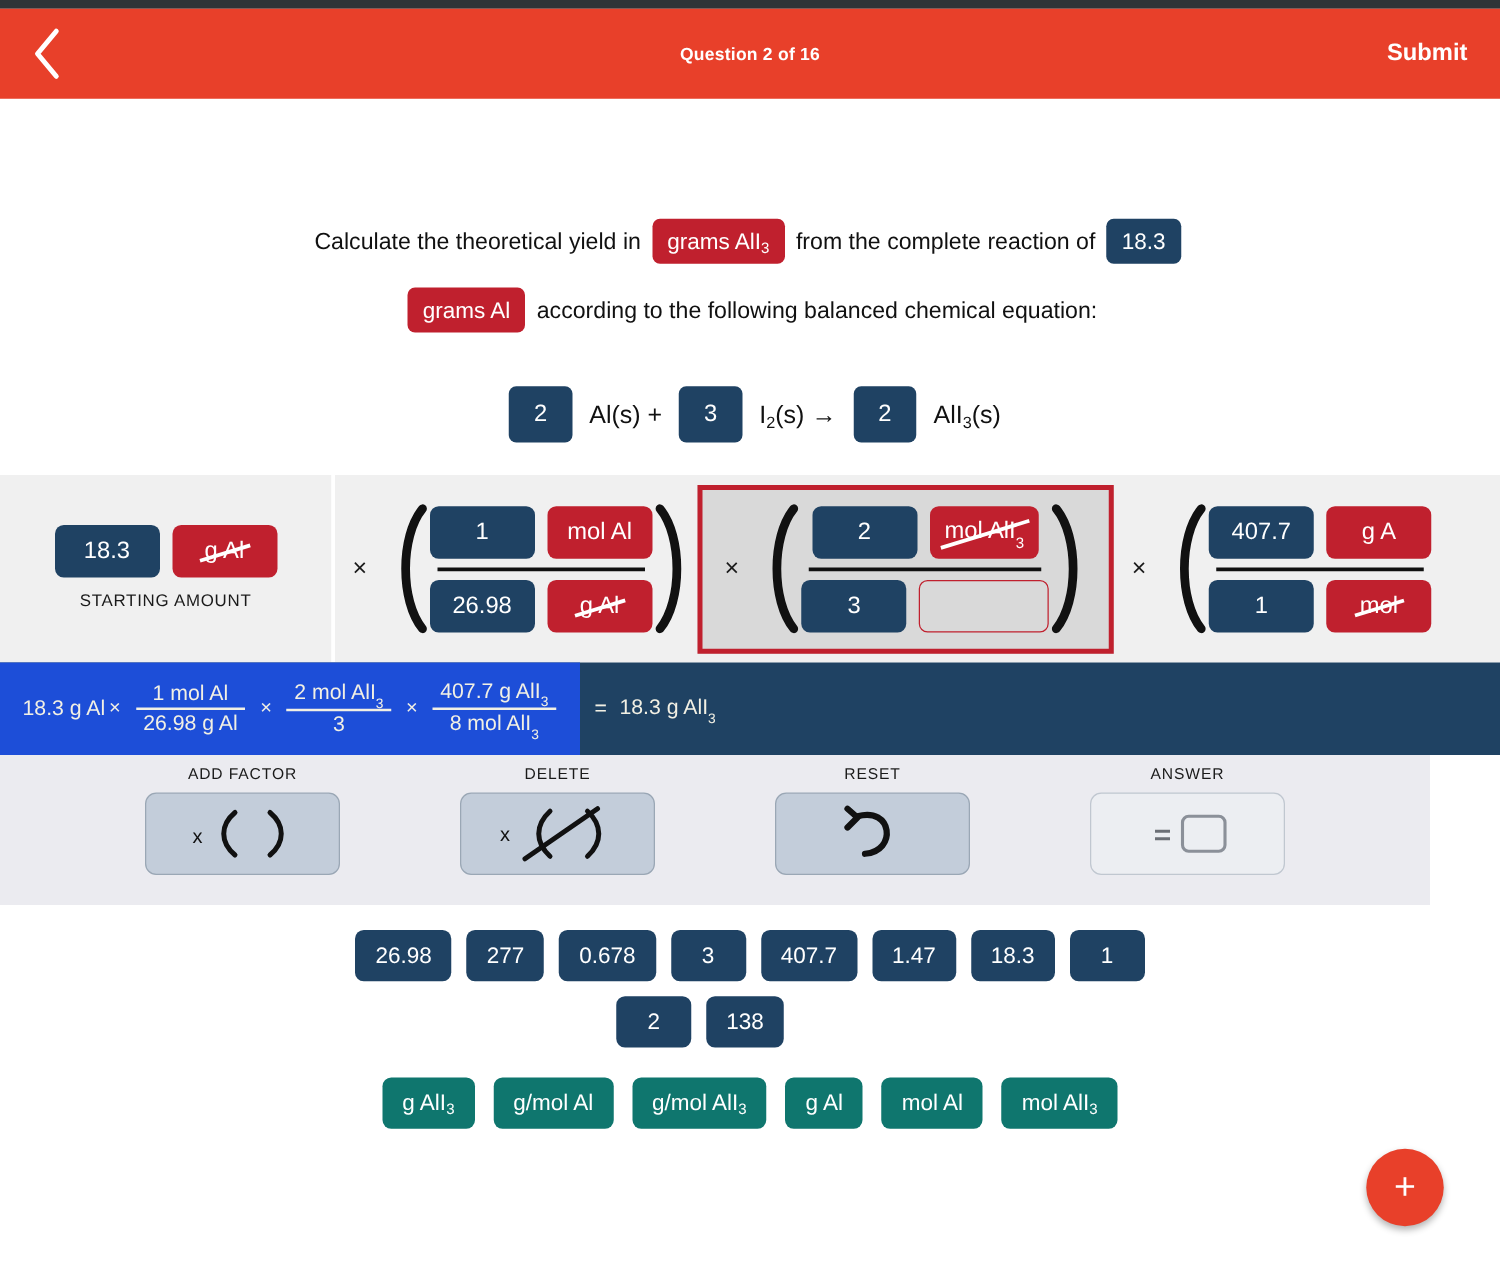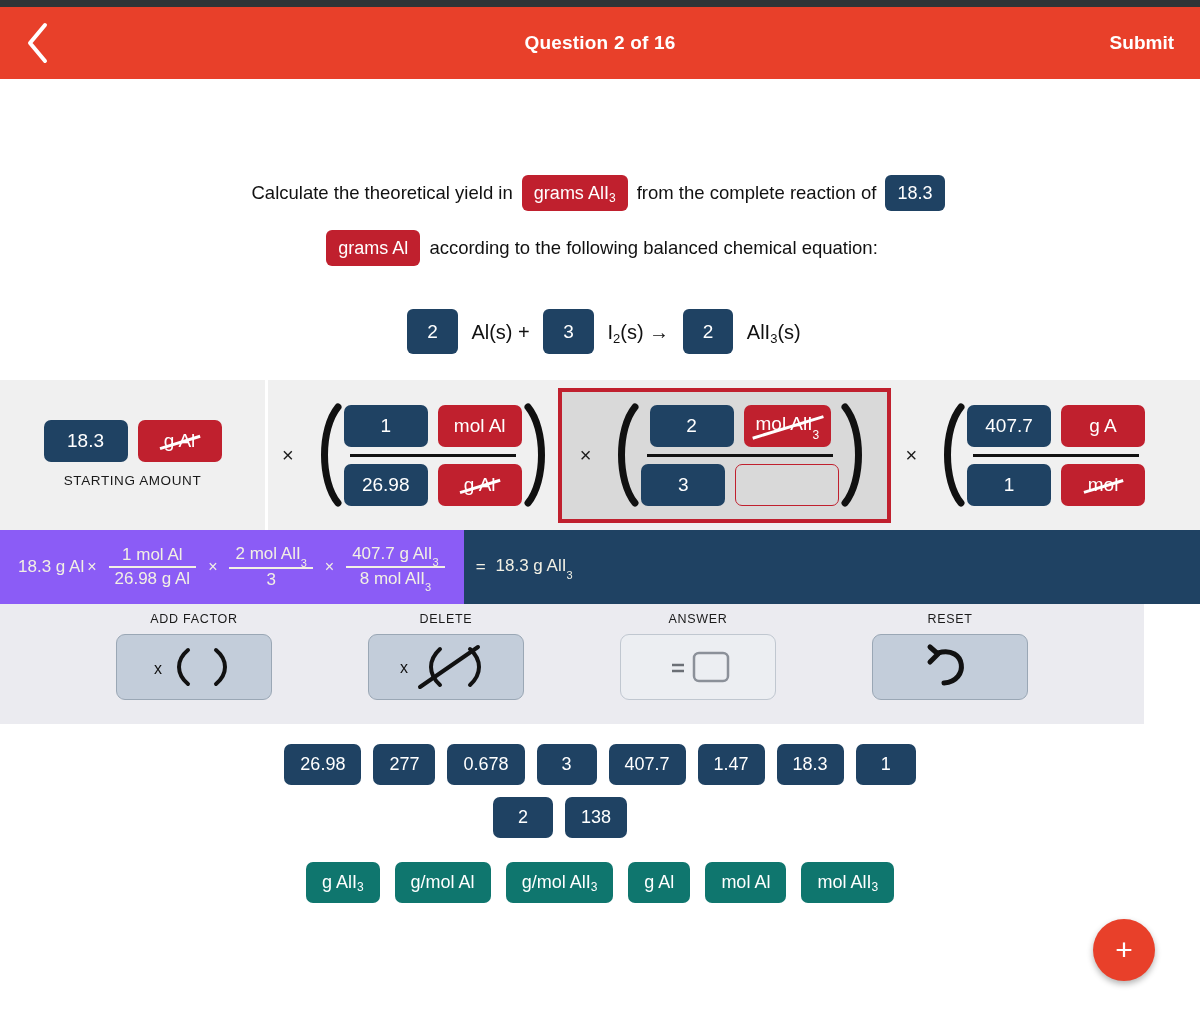--- a/index.html
+++ b/index.html
@@ -16,21 +16,21 @@
     display: flex; align-items: center;
   }
   .back-btn {
     position: absolute; left: 18px; top: 50%; transform: translateY(-50%);
     width: 40px; height: 46px; display: flex; align-items: center; justify-content: center;
     cursor: pointer;
   }
   .back-btn svg { display: block; }
   .header-title {
     width: 100%; text-align: center; color: #fff;
-    font-size: 19px; font-weight: 600; letter-spacing: .2px;
+    font-size: 14px; font-weight: 600; letter-spacing: .2px;
   }
   .submit-btn {
     position: absolute; right: 26px; top: 50%; transform: translateY(-50%);
     color: #fff; font-size: 19px; font-weight: 700; cursor: pointer;
   }
 
   
   .prompt {
     padding: 86px 0 0 0; text-align: center;
     color: #111; font-size: 18.5px; line-height: 54px;
@@ -105,21 +105,21 @@
     height: 42px; min-width: 104px;
   }
   .factor-wrap.selected-wrap { background: #d9d9d9; border: 4px solid #c0202e; padding: 4px 12px 4px 4px; }
 
   
   .summary {
     position: absolute; top: 530px; left: 0; width: 1200px; height: 74px;
     background: #1f4263; display: flex; align-items: center;
   }
   .summary-left {
-    background: #8b5cf6; height: 74px; display: flex; align-items: center;
+    background: #1d4ed8; height: 74px; display: flex; align-items: center;
     padding: 0 10px 0 18px; color: #f2f0e4; font-size: 17px;
   }
   .summary-right {
     display: flex; align-items: center; color: #f2f0e4; font-size: 17px;
     padding-left: 12px;
   }
   .sfrac { display: inline-flex; flex-direction: column; align-items: center; margin: 0 9px; }
   .sfrac .num, .sfrac .den { padding: 1px 6px; white-space: nowrap; }
   .sfrac .sbar { height: 2px; background: #f2f0e4; align-self: stretch; }
   .summary sub { font-size: 11px; position: relative; top: 3px; }
@@ -359,39 +359,39 @@
           <text x="6" y="30" font-family="Liberation Sans, sans-serif" font-size="16" fill="#111">x</text>
           <path d="M46 6 C34 17,34 31,46 42" fill="none" stroke="#111" stroke-width="4" stroke-linecap="round"></path>
           <path d="M76 6 C88 17,88 31,76 42" fill="none" stroke="#111" stroke-width="4" stroke-linecap="round"></path>
           <line x1="26" y1="44" x2="84" y2="4" stroke="#111" stroke-width="4" stroke-linecap="round"></line>
         </svg>
       </span>
     </div>
   </div>
 
   <div class="tool">
+    <div class="tool-label">RESET</div>
+    <div class="tool-btn">
+      <span>
+        <svg width="52" height="48" viewBox="0 0 52 48">
+          <path d="M14 10 C42 2,46 38,20 40" fill="none" stroke="#111" stroke-width="5" stroke-linecap="round"></path>
+          <polyline points="6,4 14,11 6,19" fill="none" stroke="#111" stroke-width="5" stroke-linecap="round" stroke-linejoin="round"></polyline>
+        </svg>
+      </span>
+    </div>
+  </div>
+
+  <div class="tool">
     <div class="tool-label">ANSWER</div>
     <div class="tool-btn disabled">
       <span>
         <svg width="96" height="44" viewBox="0 0 96 44">
           <line x1="22" y1="20" x2="34" y2="20" stroke="#6b6f76" stroke-width="2.5"></line>
           <line x1="22" y1="26" x2="34" y2="26" stroke="#6b6f76" stroke-width="2.5"></line>
           <rect x="44" y="8" width="34" height="28" rx="5" fill="none" stroke="#8b9099" stroke-width="2.5"></rect>
-        </svg>
-      </span>
-    </div>
-  </div>
-
-  <div class="tool">
-    <div class="tool-label">RESET</div>
-    <div class="tool-btn">
-      <span>
-        <svg width="52" height="48" viewBox="0 0 52 48">
-          <path d="M14 10 C42 2,46 38,20 40" fill="none" stroke="#111" stroke-width="5" stroke-linecap="round"></path>
-          <polyline points="6,4 14,11 6,19" fill="none" stroke="#111" stroke-width="5" stroke-linecap="round" stroke-linejoin="round"></polyline>
         </svg>
       </span>
     </div>
   </div>
 </div>
 
 <div class="palette palette-row1">
   <div class="ptile navy">26.98</div>
   <div class="ptile navy">277</div>
   <div class="ptile navy">0.678</div>

